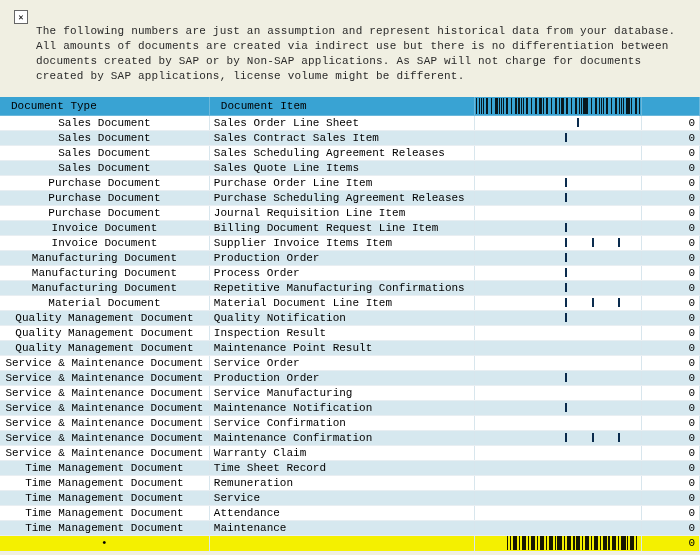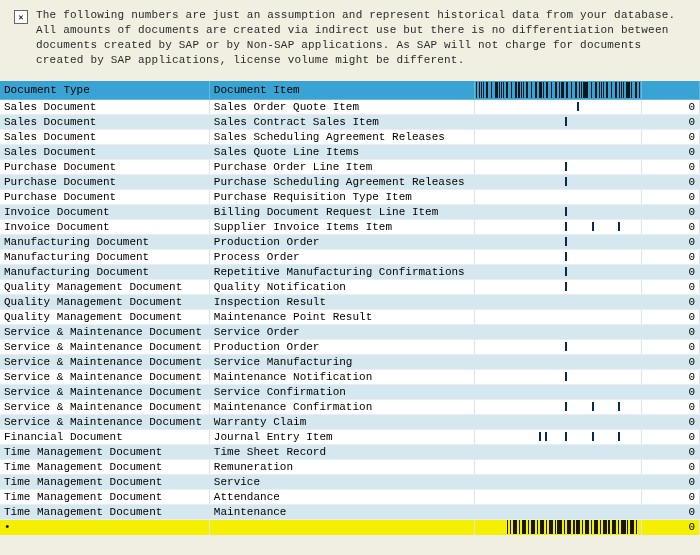--- a/index.html
+++ b/index.html
@@ -26,48 +26,49 @@
       font-weight: bold;
       margin-right: 8px;
       margin-top: 2px;
       background: #fff;
       flex-shrink: 0;
     }
     .notice-text {
       color: #2a2a2a;
       line-height: 1.35;
       letter-spacing: 0.2px;
+      margin-top: 16px;
     }
     .grid {
       width: 100%;
       border-collapse: collapse;
       background: #fff;
     }
     .grid th {
       background: #39a3d3;
       color: #000;
       text-align: left;
       font-weight: normal;
-      padding: 2px 4px;
+      padding: 2px 11px;
       border-right: 1px solid #6bb8db;
       border-bottom: 1px solid #6bb8db;
       height: 18px;
       white-space: nowrap;
     }
     .grid td {
       padding: 0.5px 4px;
       border-right: 1px solid #d8e6ed;
       border-bottom: 1px solid #e8eef2;
       height: 15px;
       white-space: nowrap;
       overflow: hidden;
     }
     .grid tbody tr:nth-child(odd) { background: #ffffff; }
     .grid tbody tr:nth-child(even) { background: #d6e8ef; }
-    .col-doctype { width: 208px; }
+    .col-doctype { width: 208px; text-align: center; }
     .col-docitem { width: 263px; }
     .col-bar { width: 166px; position: relative; }
     .col-num { width: 58px; text-align: right; padding-right: 6px; }
     .hdr-bar { position: relative; }
     .barcode-header {
       position: absolute; inset: 1px;
       background: repeating-linear-gradient(90deg, #000 0 1px, transparent 1px 5px),
                   repeating-linear-gradient(90deg, transparent 0 3px, #000 3px 4px),
                   repeating-linear-gradient(90deg, transparent 0 20px, #000 20px 22px);
       opacity: 0.85;
@@ -116,21 +117,21 @@
       <th class="col-docitem">Document Item</th>
       <th class="col-bar hdr-bar">
           <div class="barcode-header"></div>
         </th>
       <th class="col-num"></th>
     </tr>
   </thead>
   <tbody id="tbody">
       <tr>
         <td class="col-doctype">Sales Document</td>
-        <td class="col-docitem">Sales Order Quote Item</td>
+        <td class="col-docitem">Sales Order Line Sheet</td>
         <td class="col-bar">
           <div class="cell-bar">
             <div class="ticks">
               <span style="left: 62%;"></span>
             </div>
           </div>
         </td>
         <td class="col-num">0</td>
       </tr>
       <tr>
@@ -184,21 +185,21 @@
           <div class="cell-bar">
             <div class="ticks">
               <span style="left: 55%;"></span>
             </div>
           </div>
         </td>
         <td class="col-num">0</td>
       </tr>
       <tr>
         <td class="col-doctype">Purchase Document</td>
-        <td class="col-docitem">Purchase Requisition Type Item</td>
+        <td class="col-docitem">Journal Requisition Line Item</td>
         <td class="col-bar">
           <div class="cell-bar">
             <div class="ticks"></div>
           </div>
         </td>
         <td class="col-num">0</td>
       </tr>
       <tr>
         <td class="col-doctype">Invoice Document</td>
         <td class="col-docitem">Billing Document Request Line Item</td>
@@ -255,20 +256,34 @@
         <td class="col-bar">
           <div class="cell-bar">
             <div class="ticks">
               <span style="left: 55%;"></span>
             </div>
           </div>
         </td>
         <td class="col-num">0</td>
       </tr>
       <tr>
+        <td class="col-doctype">Material Document</td>
+        <td class="col-docitem">Material Document Line Item</td>
+        <td class="col-bar">
+          <div class="cell-bar">
+            <div class="ticks">
+              <span style="left: 55%;"></span>
+              <span style="left: 72%;"></span>
+              <span style="left: 88%;"></span>
+            </div>
+          </div>
+        </td>
+        <td class="col-num">0</td>
+      </tr>
+      <tr>
         <td class="col-doctype">Quality Management Document</td>
         <td class="col-docitem">Quality Notification</td>
         <td class="col-bar">
           <div class="cell-bar">
             <div class="ticks">
               <span style="left: 55%;"></span>
             </div>
           </div>
         </td>
         <td class="col-num">0</td>
@@ -360,36 +375,20 @@
           </div>
         </td>
         <td class="col-num">0</td>
       </tr>
       <tr>
         <td class="col-doctype">Service &amp; Maintenance Document</td>
         <td class="col-docitem">Warranty Claim</td>
         <td class="col-bar">
           <div class="cell-bar">
             <div class="ticks"></div>
-          </div>
-        </td>
-        <td class="col-num">0</td>
-      </tr>
-      <tr>
-        <td class="col-doctype">Financial Document</td>
-        <td class="col-docitem">Journal Entry Item</td>
-        <td class="col-bar">
-          <div class="cell-bar">
-            <div class="ticks">
-              <span style="left: 38%;"></span>
-              <span style="left: 42%;"></span>
-              <span style="left: 55%;"></span>
-              <span style="left: 72%;"></span>
-              <span style="left: 88%;"></span>
-            </div>
           </div>
         </td>
         <td class="col-num">0</td>
       </tr>
       <tr>
         <td class="col-doctype">Time Management Document</td>
         <td class="col-docitem">Time Sheet Record</td>
         <td class="col-bar">
           <div class="cell-bar">
             <div class="ticks"></div>

